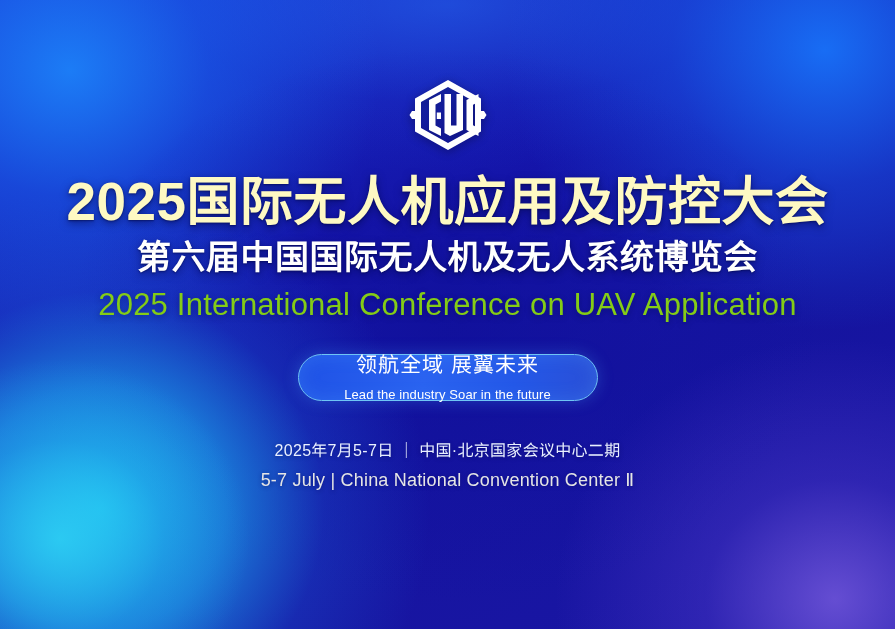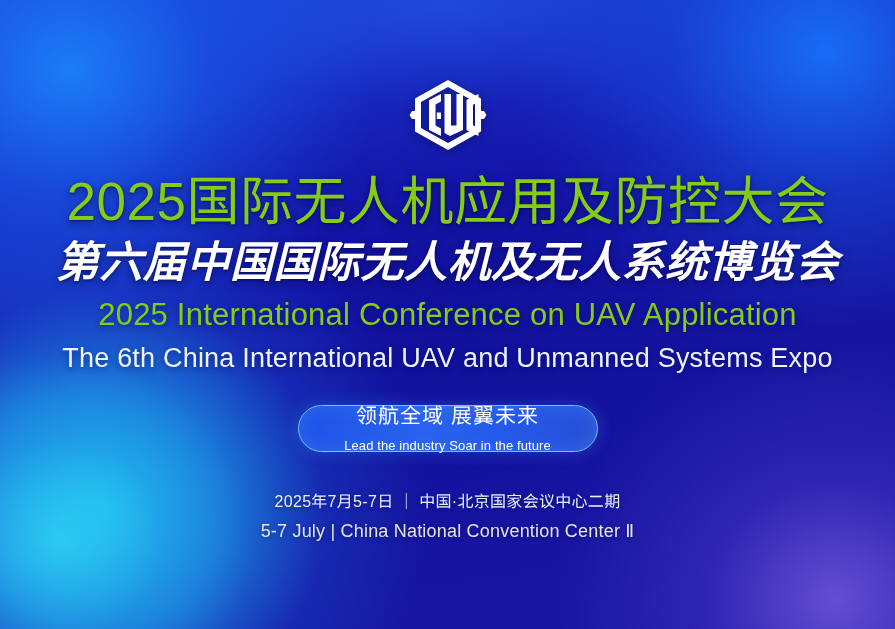--- a/index.html
+++ b/index.html
@@ -91,38 +91,37 @@
     height: 72px;
     display: flex;
     align-items: center;
     justify-content: center;
   }
   .logo-wrap svg { display: block; filter: drop-shadow(0 2px 5px rgba(0,0,0,0.35)); }
 
   .title-cn-1 {
     margin-top: 22px;
     font-size: 53px;
-    font-weight: 400;
-    color: #84cc16;
+    font-weight: 700;
+    color: #fef9c3;
     letter-spacing: 0.5px;
     line-height: 1.08;
     text-shadow: 0 3px 9px rgba(4,8,70,0.55), 0 1px 2px rgba(4,8,70,0.6);
     white-space: nowrap;
     text-align: right;
   }
   .title-cn-2 {
     margin-top: 9px;
-    font-size: 43px;
+    font-size: 34px;
     font-weight: 700;
     color: #ffffff;
     letter-spacing: 0.5px;
     line-height: 1.08;
     text-shadow: 0 3px 9px rgba(4,8,70,0.55), 0 1px 2px rgba(4,8,70,0.6);
     white-space: nowrap;
-    font-style: italic;
   }
 
   .title-en-1 {
     margin-top: 10px;
     font-size: 31px;
     font-weight: 400;
     color: #84cc16;
     letter-spacing: 0.2px;
     line-height: 1.22;
     text-shadow: 0 2px 6px rgba(4,8,70,0.45);
@@ -228,21 +227,20 @@
         </g>
       </svg>
     </div>
 
     <div class="title-cn-1">2025国际无人机应用及防控大会</div>
 
     <div class="title-cn-2">第六届中国国际无人机及无人系统博览会</div>
 
     <div class="title-en-1">2025 International Conference on UAV Application</div>
 
-    <div class="title-en-2">The 6th China International UAV and Unmanned Systems Expo</div>
 
     <div class="slogan-pill">
       <div class="slogan-cn">领航全域  展翼未来</div>
       <div class="slogan-en">Lead the industry  Soar in the future</div>
     </div>
 
     <div class="meta-cn">2025年7月5-7日 ｜ 中国·北京国家会议中心二期</div>
 
     <div class="meta-en">5-7 July |  China National Convention Center Ⅱ</div>
 

